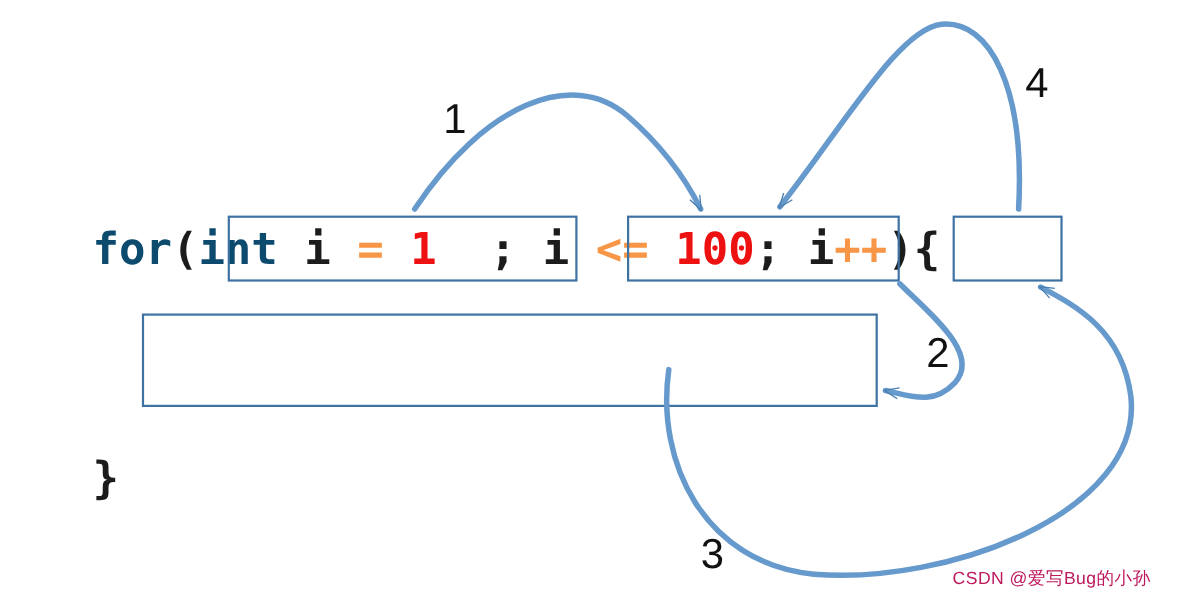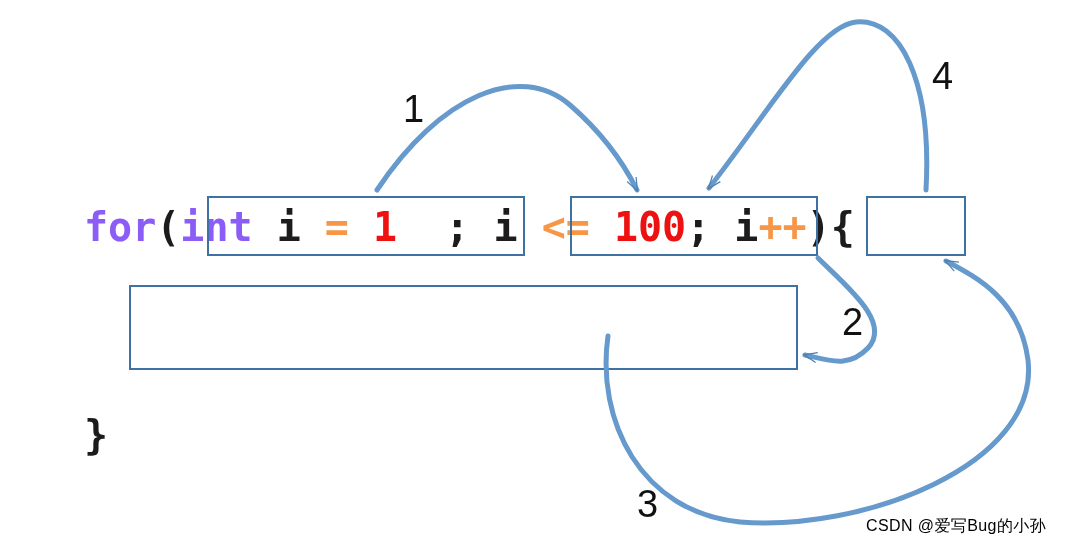--- a/index.html
+++ b/index.html
@@ -24,21 +24,21 @@
     font-weight: bold;
     font-size: 40px;
     letter-spacing: 0px;
     line-height: 1;
   }
   #line-for { left: 84px; top: 207px; }
   #line-body { left: 146px; top: 304px; }
   #line-close { left: 84px; top: 415px; }
 
   .tk { display: inline; }
-  .tk-kw   { color: #8b5cf6; margin-top: 13px; }
+  .tk-kw   { color: #0c4a6e; margin-top: 13px; }
   .tk-blk  { color: #1c1c1c; }
   .tk-red  { color: #ee1111; }
   .tk-org  { color: #f79646; }
 
   
   .hl-box {
     position: absolute;
     border: 2px solid #3e72a3;
     box-sizing: border-box;
     background: transparent;
@@ -71,21 +71,21 @@
   #num-3 { left: 637px; top: 485px; }
   #num-4 { left: 932px; top: 57px; }
 
   
   #watermark {
     position: absolute;
     left: 866px;
     top: 516px;
     font-family: "Liberation Sans", "DejaVu Sans", sans-serif;
     font-size: 16px;
-    color: #000000;
+    color: #be185d;
     white-space: nowrap;
     letter-spacing: 0.4px;
   }
 </style>
 </head>
 <body>
 
 <div id="stage">
 
   <div class="code-line" id="line-for"><span class="tk tk-kw">for</span><span class="tk tk-blk">(</span><span class="tk tk-kw">int</span><span class="tk tk-blk"> i </span><span class="tk tk-org">=</span><span class="tk tk-blk"> </span><span class="tk tk-red">1</span><span class="tk tk-blk">  ; </span><span class="tk tk-blk">i </span><span class="tk tk-org">&lt;=</span><span class="tk tk-blk"> </span><span class="tk tk-red">100</span><span class="tk tk-blk">; </span><span class="tk tk-blk">i</span><span class="tk tk-org">++</span><span class="tk tk-blk">){</span></div>

